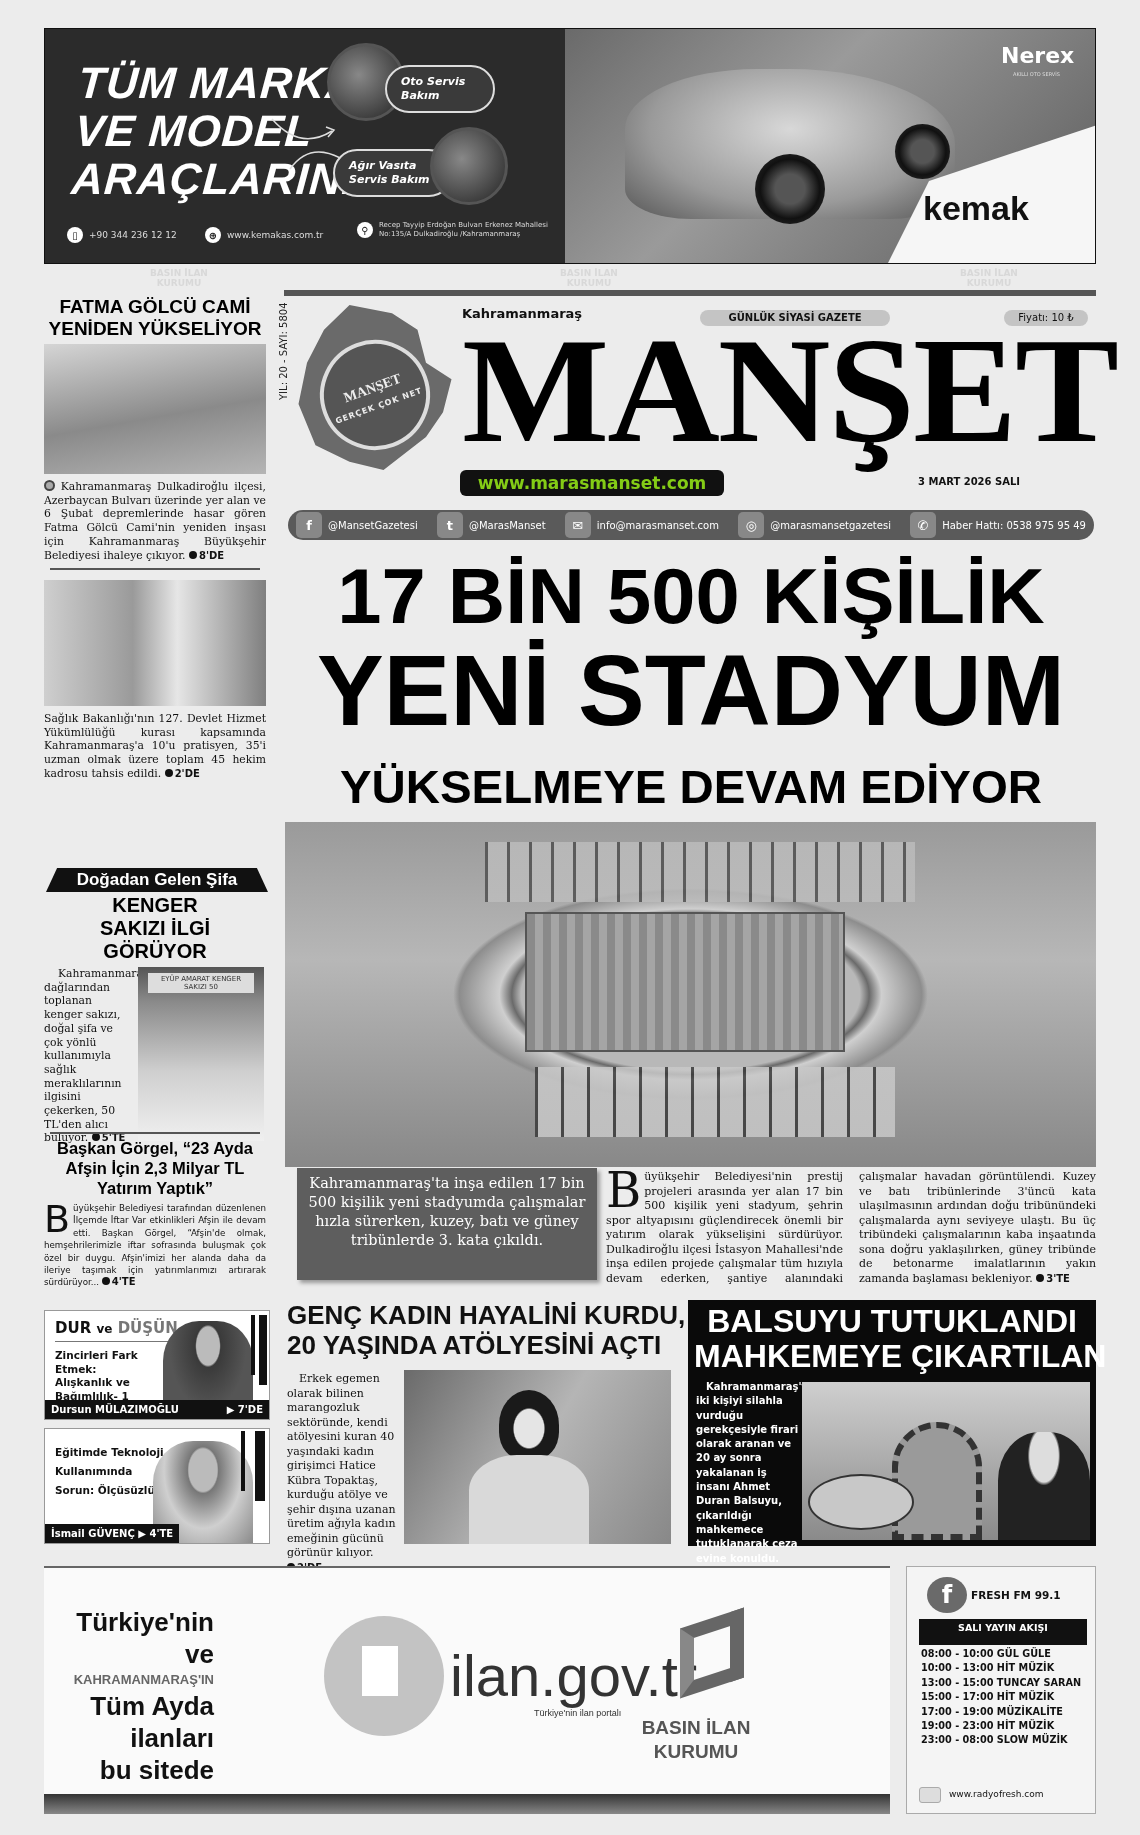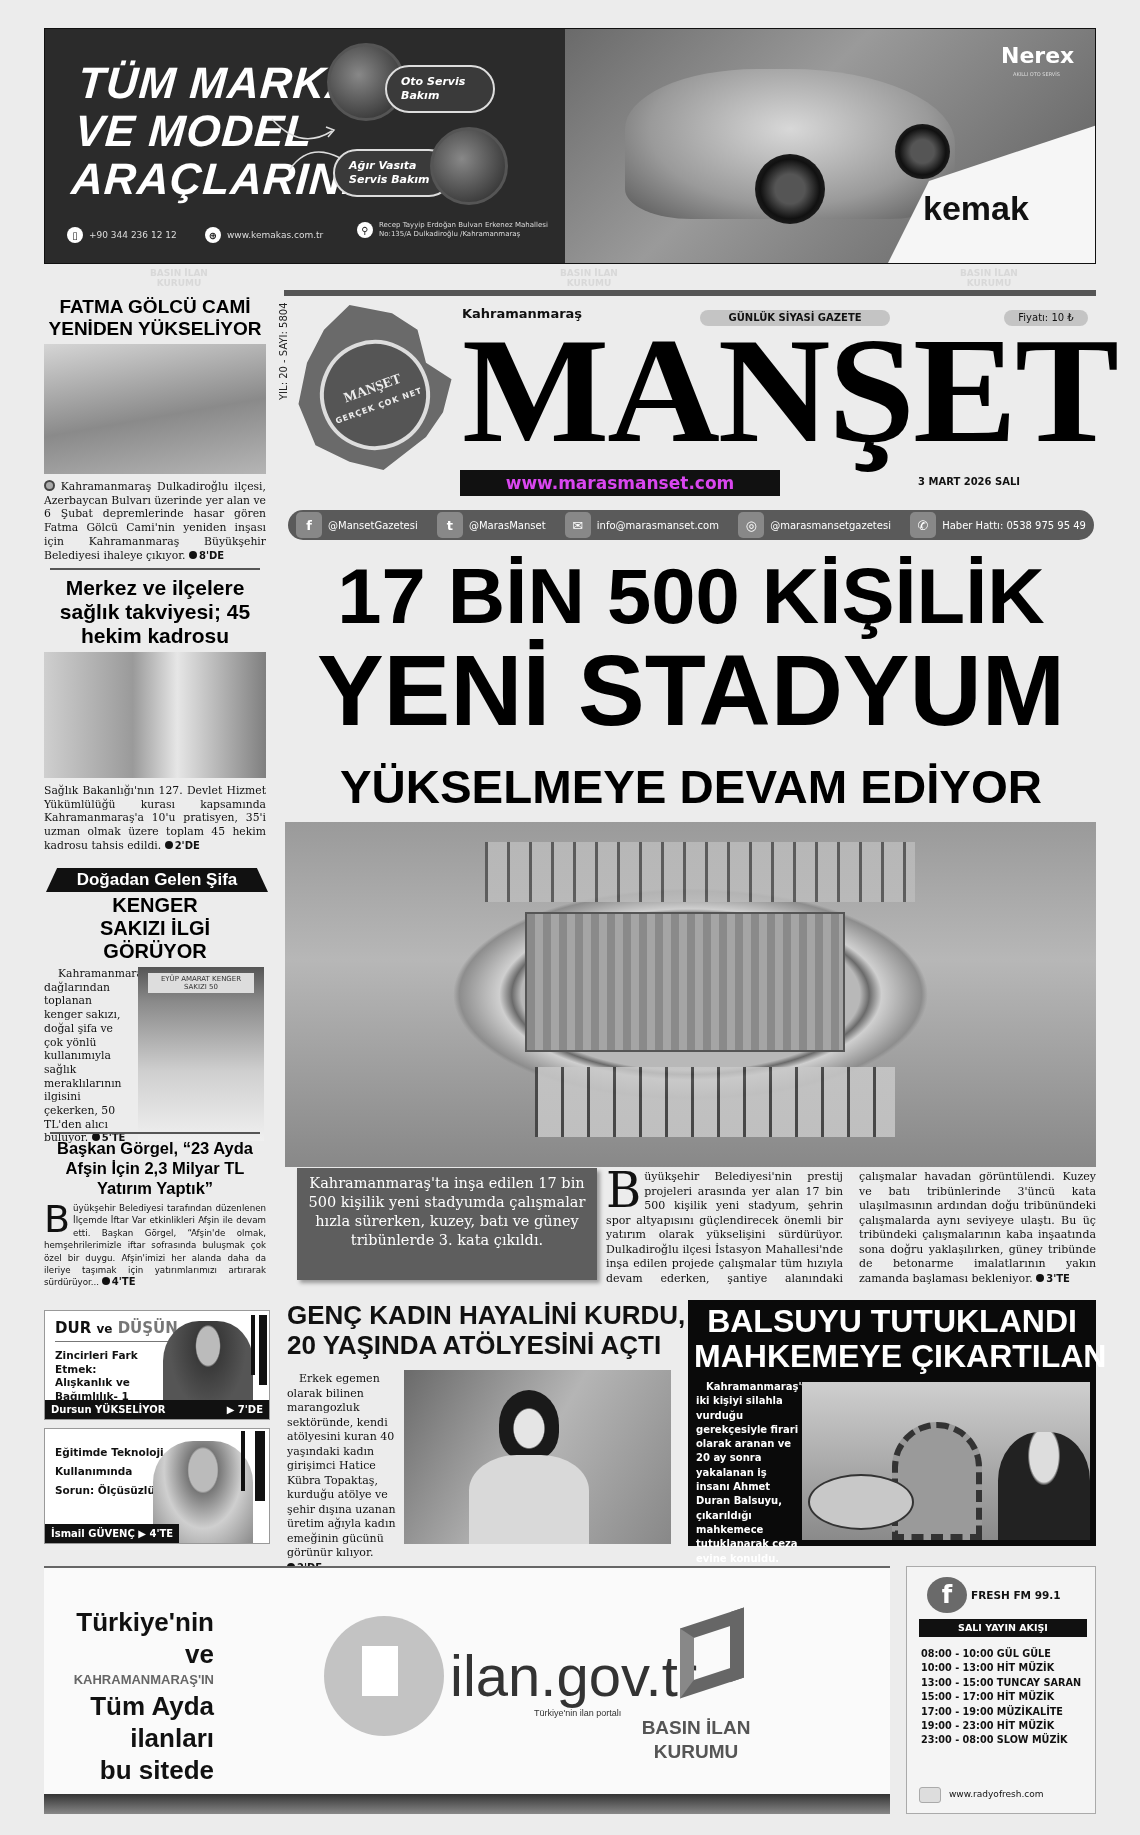--- a/index.html
+++ b/index.html
@@ -19,21 +19,21 @@
 
 #masthead-rule{left:284px;top:290px;width:812px;height:6px;background:#555}
 .mast-map{left:290px;top:305px;width:170px;height:165px;background:#6a6a6a;clip-path:polygon(35% 0,60% 5%,75% 15%,80% 35%,95% 45%,90% 65%,80% 80%,55% 100%,35% 95%,15% 85%,5% 60%,10% 35%,20% 15%)}
 .seal{left:320px;top:340px;width:110px;height:110px;border-radius:50%;border:4px solid #ddd;background:#555;display:flex;align-items:center;justify-content:center;flex-direction:column;color:#eee;font-family:"Liberation Serif",serif;font-weight:bold;font-size:14px;transform:rotate(-20deg)}
 .seal small{font-size:8px;font-family:"DejaVu Sans",sans-serif;letter-spacing:1px;margin-top:6px}
 .yil{left:278px;top:400px;transform:rotate(-90deg);transform-origin:left top;font-family:"DejaVu Sans",sans-serif;font-size:10px;color:#222;white-space:nowrap}
 .mast-title{left:462px;top:320px;font-family:"Liberation Serif",serif;font-weight:bold;font-size:150px;line-height:140px;letter-spacing:-2px;transform:scaleX(1.04);transform-origin:left;color:#000}
 .kmaras{left:462px;top:306px;font-family:"DejaVu Sans",sans-serif;font-weight:bold;font-size:13px}
 .gunluk{left:700px;top:310px;width:190px;height:16px;background:#c4c4c4;border-radius:8px;font-family:"DejaVu Sans",sans-serif;font-weight:bold;font-size:10px;text-align:center;line-height:16px}
 .fiyat{left:1004px;top:310px;width:84px;height:16px;background:#c4c4c4;border-radius:8px;font-family:"DejaVu Sans",sans-serif;font-size:10px;text-align:center;line-height:16px}
-.weburl{left:460px;top:470px;width:320px;height:26px;background:#111;color:#d946ef;border-radius:0;font-family:"DejaVu Sans",sans-serif;font-weight:bold;font-size:17px;text-align:center;line-height:26px}
+.weburl{left:460px;top:470px;width:264px;height:26px;background:#111;color:#84cc16;border-radius:6px;font-family:"DejaVu Sans",sans-serif;font-weight:bold;font-size:17px;text-align:center;line-height:26px}
 .date{left:918px;top:476px;font-family:"DejaVu Sans",sans-serif;font-weight:bold;font-size:10px}
 .socialbar{left:288px;top:510px;width:806px;height:30px;background:#5a5a5a;border-radius:15px;display:flex;align-items:center;justify-content:space-between;padding:0 8px;color:#fff;font-family:"DejaVu Sans",sans-serif;font-size:10px}
 .soc{display:flex;align-items:center;gap:6px}
 .soc-ico{width:26px;height:26px;background:#888;border-radius:5px;display:flex;align-items:center;justify-content:center;font-weight:bold;font-size:13px;color:#fff}
 
 .headline{left:288px;text-align:center;width:806px;font-family:"Liberation Sans",sans-serif;font-weight:bold;color:#000;white-space:nowrap}
 .h1{top:556px;font-size:78px;line-height:80px;transform:scaleX(1.02)}
 .h2{top:640px;font-size:100px;line-height:100px}
 .h3{top:762px;font-size:46px;line-height:50px;transform:scaleX(1.03)}
 
@@ -169,21 +169,20 @@
   <div class="photo" style="height:130px;margin-top:4px;background:linear-gradient(170deg,#d5d5d5,#8a8a8a 55%,#b5b5b5)"></div>
   <div class="lbody" style="margin-top:6px">
     <span style="display:inline-block;width:11px;height:11px;border-radius:50%;border:2px solid #444;background:#aaa;vertical-align:-1px"></span>
     <span>Kahramanmaraş Dulkadiroğlu ilçesi, Azerbaycan Bulvarı üzerinde yer alan ve 6 Şubat depremlerinde hasar gören Fatma Gölcü Cami'nin yeniden inşası için Kahramanmaraş Büyükşehir Belediyesi ihaleye çıkıyor.</span>
     <span class="ref"><span class="dot"></span><span>8'DE</span></span>
   </div>
 </div>
 <div class="abs rule" style="left:50px;top:568px;width:210px"></div>
 
 <div class="abs leftcol" style="top:576px">
-  <div class="lhead" style="font-size:21px;line-height:24px">Merkez ve ilçelere sağlık takviyesi; 45 hekim kadrosu</div>
   <div class="photo" style="height:126px;margin-top:4px;background:linear-gradient(90deg,#cfcfcf,#9a9a9a 40%,#e6e6e6 60%,#7f7f7f)"></div>
   <div class="lbody" style="margin-top:6px">
     <span>Sağlık Bakanlığı'nın 127. Devlet Hizmet Yükümlülüğü kurası kapsamında Kahramanmaraş'a 10'u pratisyen, 35'i uzman olmak üzere toplam 45 hekim kadrosu tahsis edildi.</span>
     <span class="ref"><span class="dot"></span><span>2'DE</span></span>
   </div>
 </div>
 
 <div class="abs" style="left:46px;top:868px;width:222px;height:24px;background:#111;clip-path:polygon(5% 0,95% 0,100% 100%,0 100%)"></div>
 <div class="abs lhead" style="left:46px;top:868px;width:222px;color:#fff;font-size:17px;line-height:24px">Doğadan Gelen Şifa</div>
 <div class="abs leftcol" style="top:894px">
@@ -211,21 +210,21 @@
 <div class="abs colbox" style="top:1310px;height:110px">
   <div class="abs" style="left:10px;top:8px;font-family:'DejaVu Sans',sans-serif;font-weight:bold;font-size:15px">
     <span>DUR</span> <span style="font-size:12px">ve</span> <span style="color:#777">DÜŞÜN</span>
   </div>
   <div class="abs" style="left:10px;top:30px;width:130px;height:1px;background:#777"></div>
   <div class="abs" style="left:10px;top:38px;width:100px;font-family:'DejaVu Sans',sans-serif;font-weight:bold;font-size:10.5px;line-height:13.5px">Zincirleri Fark Etmek: Alışkanlık ve Bağımlılık- 1</div>
   <div class="abs photo" style="left:118px;top:10px;width:90px;height:100px;border-radius:40% 40% 0 0;background:radial-gradient(ellipse at 50% 25%,#bbb 0 18%,#3a3a3a 20%,#555 60%)"></div>
   <div class="abs" style="left:206px;top:4px;width:4px;height:60px;background:#111"></div>
   <div class="abs" style="left:214px;top:4px;width:8px;height:70px;background:#111"></div>
   <div class="col-name" style="width:100%">
-    <span>Dursun</span> <span>YÜKSELİYOR</span>
+    <span>Dursun</span> <span>MÜLAZIMOĞLU</span>
     <span style="float:right">▶ <span>7'DE</span></span>
   </div>
 </div>
 <div class="abs colbox" style="top:1428px;height:116px">
   <div class="abs" style="left:10px;top:14px;width:110px;font-family:'DejaVu Sans',sans-serif;font-weight:bold;font-size:10.5px;line-height:19px">Eğitimde Teknoloji Kullanımında Sorun: Ölçüsüzlük</div>
   <div class="abs photo" style="left:108px;top:12px;width:100px;height:104px;border-radius:40% 40% 0 0;background:radial-gradient(ellipse at 50% 28%,#bbb 0 20%,#777 22%,#cfcfcf 55%,#888)"></div>
   <div class="abs" style="left:196px;top:2px;width:4px;height:60px;background:#111"></div>
   <div class="abs" style="left:210px;top:2px;width:10px;height:70px;background:#111"></div>
   <div class="col-name">
     <span>İsmail</span> <span>GÜVENÇ</span>
@@ -279,21 +278,21 @@
   <div class="abs" style="left:582px;top:148px;width:140px;text-align:center;font-family:'Liberation Sans',sans-serif;font-weight:bold;font-size:19px;line-height:24px;color:#555">
     <div>BASIN İLAN</div>
     <div>KURUMU</div>
   </div>
   <div class="abs" style="left:0;bottom:0;width:846px;height:20px;background:linear-gradient(#333,#888)"></div>
 </div>
 
 <div id="radio" class="abs">
   <div class="abs" style="left:20px;top:10px;width:40px;height:36px;border-radius:50%;background:#6a6a6a;color:#fff;font-family:'DejaVu Sans',sans-serif;font-weight:bold;font-size:24px;text-align:center;line-height:36px">f</div>
   <div class="abs" style="left:64px;top:22px;font-family:'DejaVu Sans',sans-serif;font-weight:bold;font-size:10.5px">FRESH FM 99.1</div>
-  <div class="abs" style="left:12px;top:52px;width:168px;height:18px;background:#111;color:#fff;font-family:'DejaVu Sans',sans-serif;font-weight:bold;font-size:9.5px;text-align:center;line-height:18px">SALI YAYIN AKIŞI</div>
+  <div class="abs" style="left:12px;top:52px;width:168px;height:26px;background:#111;color:#fff;font-family:'DejaVu Sans',sans-serif;font-weight:bold;font-size:9.5px;text-align:center;line-height:18px">SALI YAYIN AKIŞI</div>
   <div class="abs" style="left:14px;top:80px;font-family:'DejaVu Sans',sans-serif;font-weight:bold;font-size:9.7px;line-height:14.4px;white-space:nowrap">
     <div><span>08:00 - 10:00</span> <span>GÜL GÜLE</span></div>
     <div><span>10:00 - 13:00</span> <span>HİT MÜZİK</span></div>
     <div><span>13:00 - 15:00</span> <span>TUNCAY SARAN</span></div>
     <div><span>15:00 - 17:00</span> <span>HİT MÜZİK</span></div>
     <div><span>17:00 - 19:00</span> <span>MÜZİKALİTE</span></div>
     <div><span>19:00 - 23:00</span> <span>HİT MÜZİK</span></div>
     <div><span>23:00 - 08:00</span> <span>SLOW MÜZİK</span></div>
   </div>
   <div class="abs" style="left:12px;top:220px;width:22px;height:16px;border:1px solid #aaa;border-radius:3px;background:#ddd"></div>

